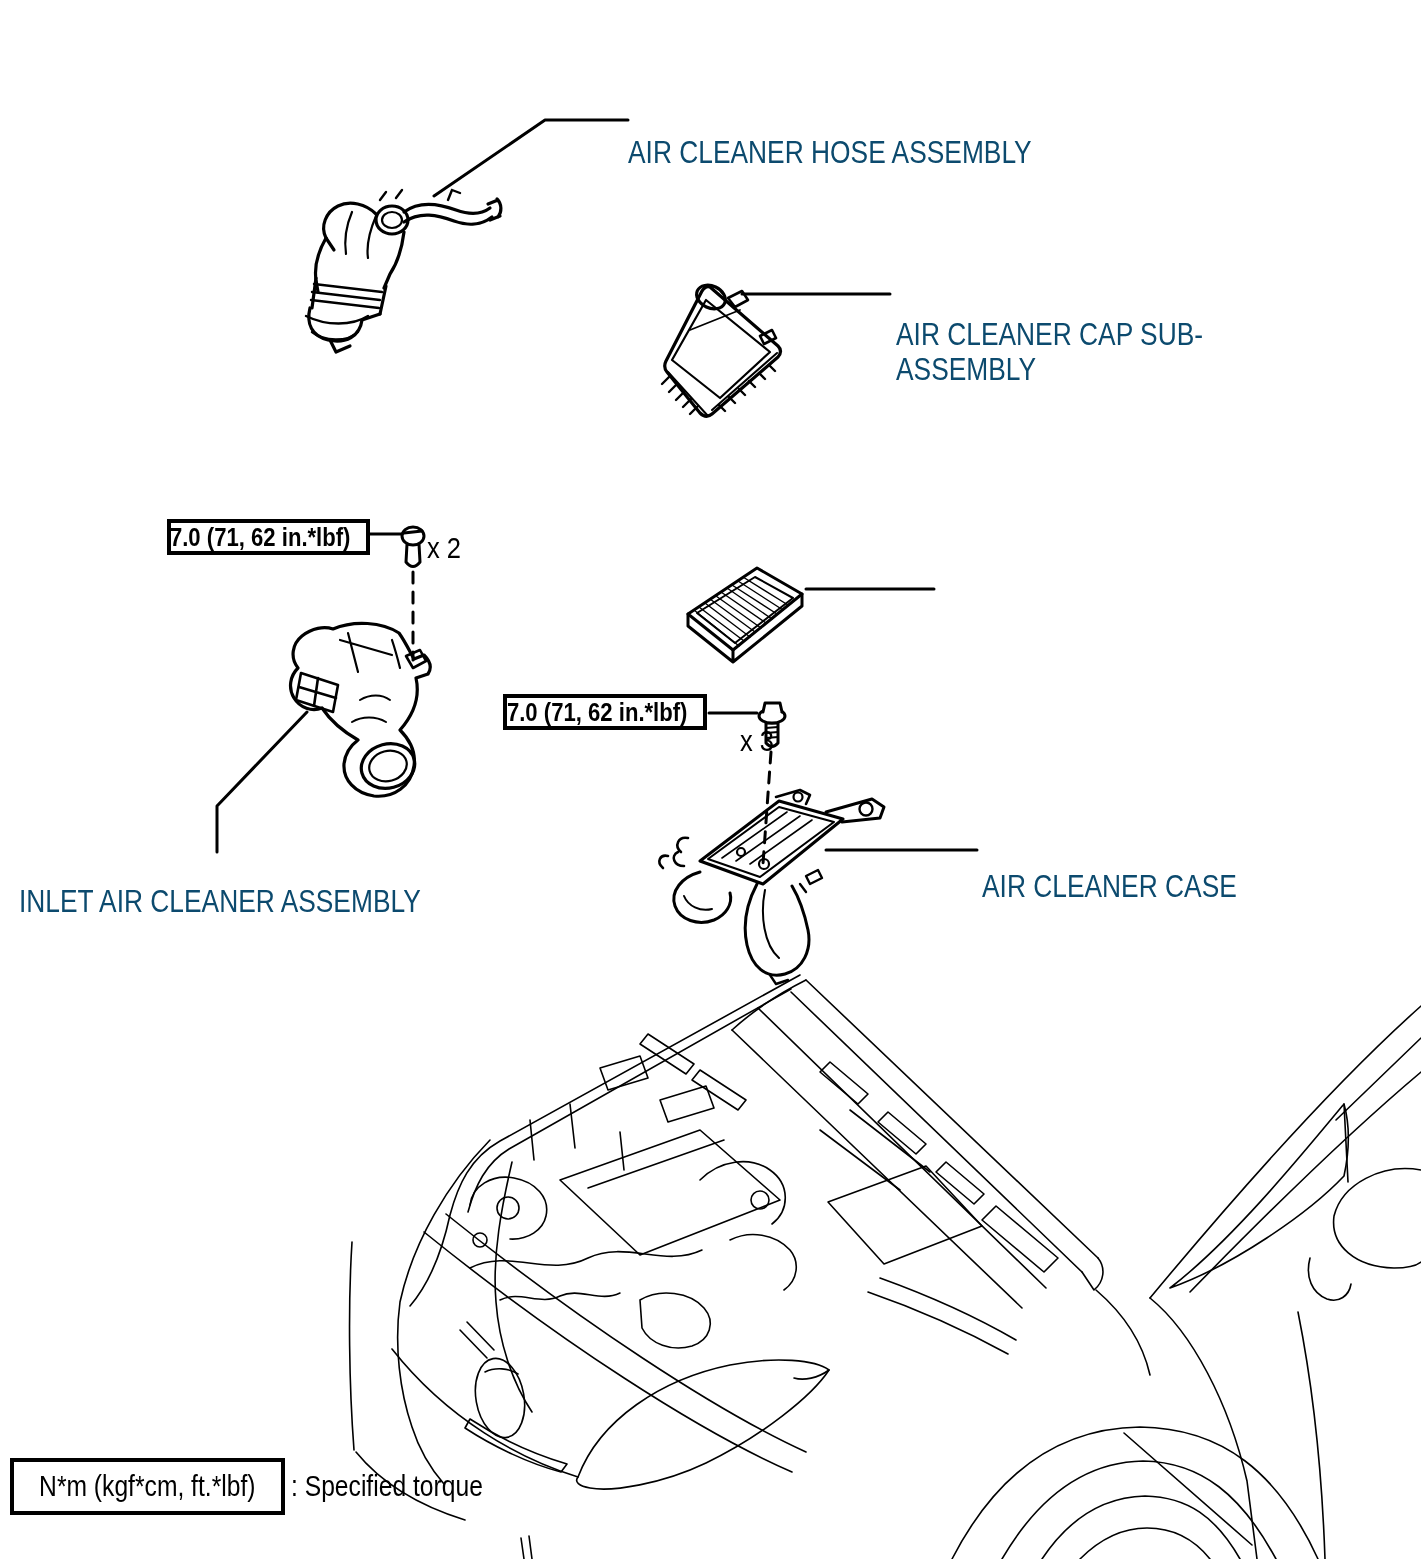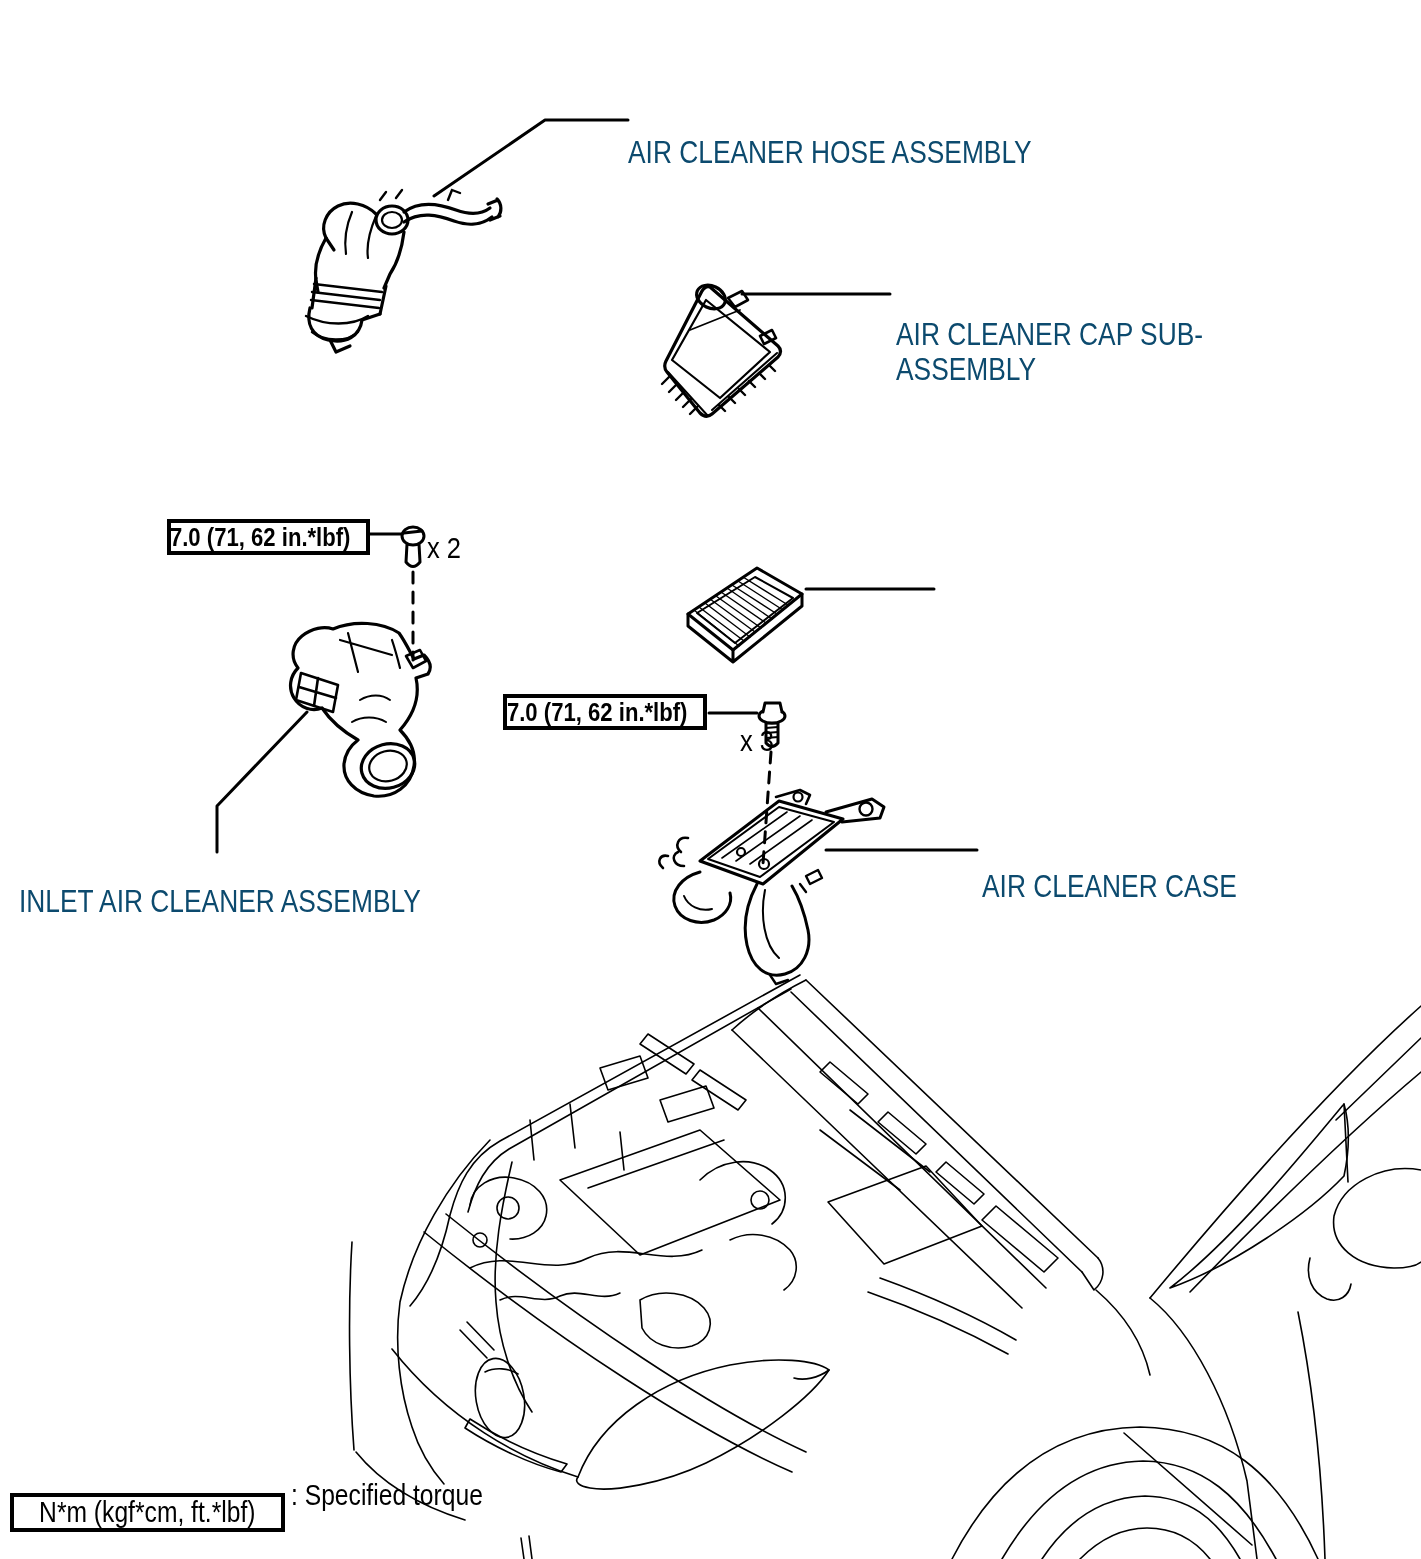--- a/index.html
+++ b/index.html
@@ -35,23 +35,23 @@
   .torque-box .tq{
     font-size:26px;font-weight:bold;white-space:nowrap;
     transform:scaleX(0.85);transform-origin:50% 50%;
   }
   .count-label{
     position:absolute;font-size:29px;white-space:nowrap;
   }
   .count-label .squeeze{display:inline-block;transform:scaleX(0.88);transform-origin:0 0;}
   .legend{position:absolute;left:10px;top:1458px;display:flex;align-items:center;}
   .legend-box{
-    box-sizing:border-box;border:4px solid #000;height:39px;
+    box-sizing:border-box;border:4px solid #000;height:57px;
     display:flex;align-items:center;justify-content:center;
-    padding:0 6px;background:#fff;margin-top:35px;
+    padding:0 6px;background:#fff;
   }
   .legend-box .lg{font-size:29px;white-space:nowrap;transform:scaleX(0.85);transform-origin:50% 50%;}
   .legend-desc{font-size:29px;white-space:nowrap;margin-left:6px;transform:scaleX(0.85);transform-origin:0 50%;}
 </style>
 </head>
 <body>
 
 <div class="page">
 
   <svg class="art" viewBox="0 0 1421 1559" fill="none" stroke="#000" stroke-linecap="round" stroke-linejoin="round">

